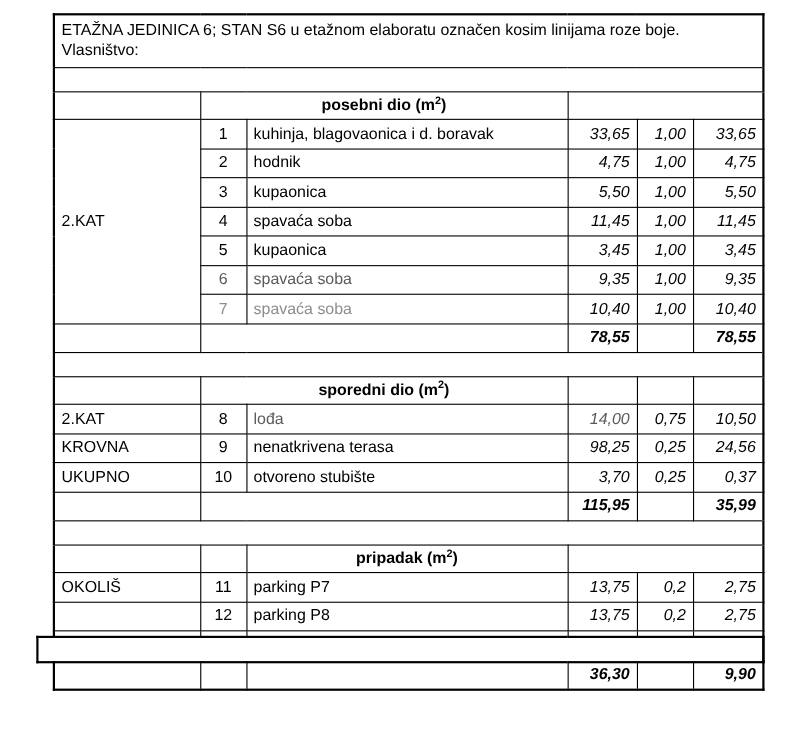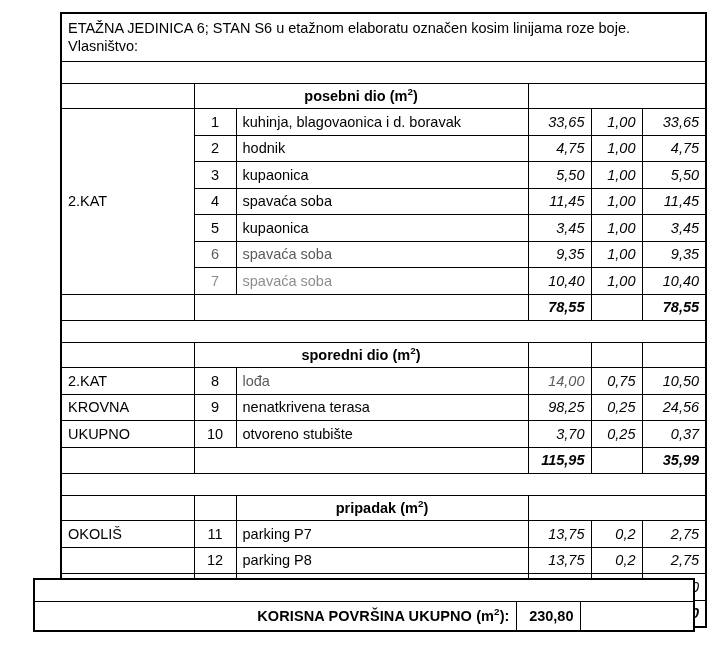--- a/index.html
+++ b/index.html
@@ -18,21 +18,21 @@
   #page {
     position: relative;
     width: 728px;
     height: 667px;
     background: #ffffff;
   }
 
   
   .main-table {
     position: absolute;
-    left: 60px;
+    left: 48px;
     top: 12px;
     width: 645px;
     border-collapse: collapse;
     table-layout: fixed;
     font-size: 14.5px;
   }
   .footer-table {
     position: absolute;
     left: 33px;
     top: 578px;
@@ -280,21 +280,16 @@
   <table class="footer-table">
     <colgroup>
       <col style="width:482px">
       <col style="width:64px">
       <col style="width:114px">
     </colgroup>
     <tbody>
       <tr class="f-gap">
         <td colspan="3"></td>
       </tr>
-      <tr class="f-row">
-        <td class="footer-label"><span>KORISNA POVRŠINA UKUPNO (m</span><span class="sup">2</span><span>):</span></td>
-        <td class="footer-val">230,80</td>
-        <td class="footer-val"></td>
-      </tr>
     </tbody>
   </table>
 
 </div>
 
 </body></html>

